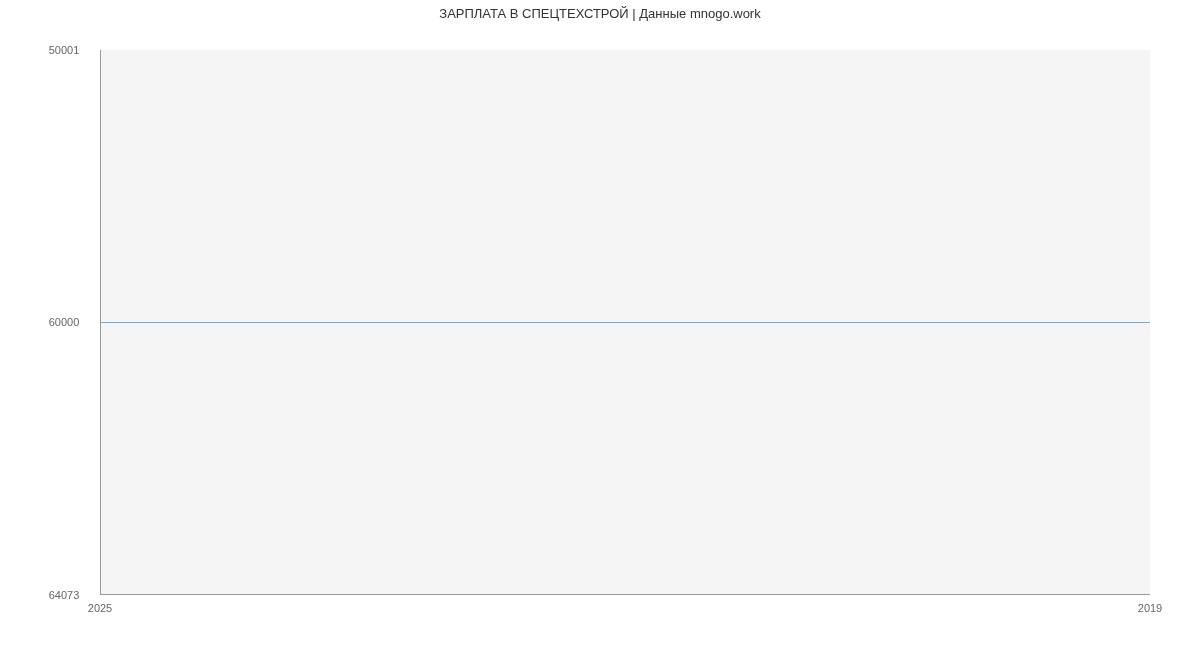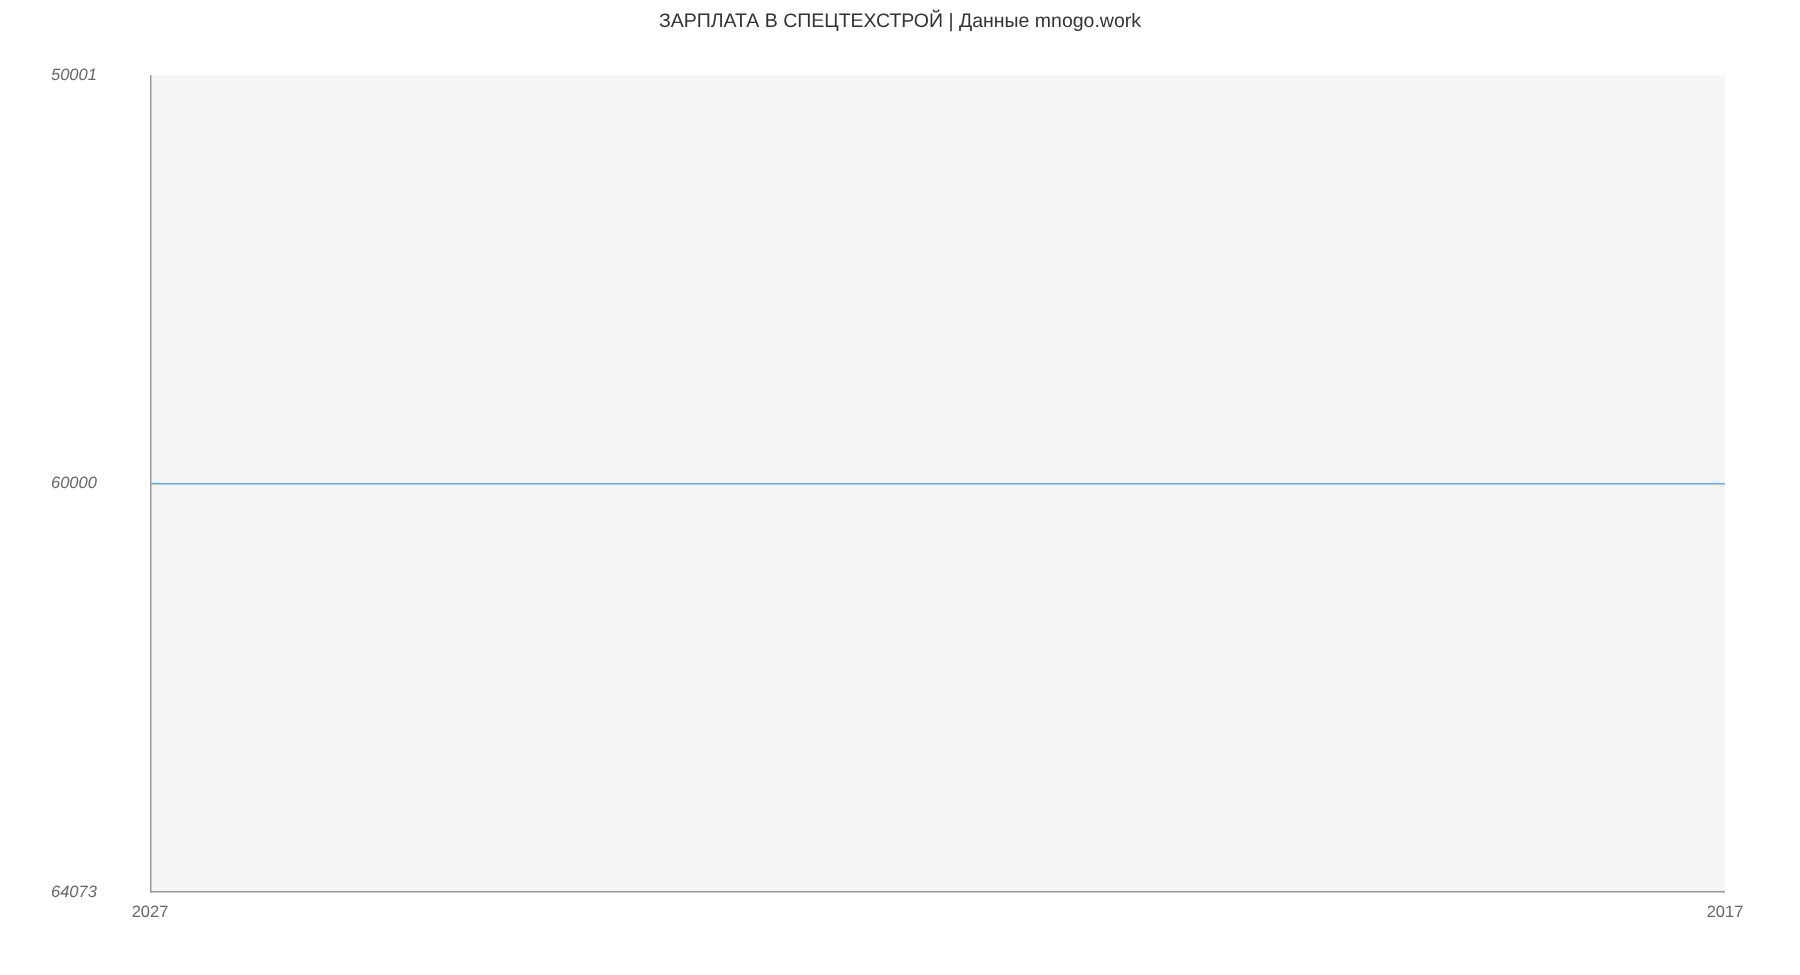--- a/index.html
+++ b/index.html
@@ -34,24 +34,23 @@
     background: #f5f5f5;
     border-left: 1px solid #999;
     border-bottom: 1px solid #999;
     box-sizing: border-box;
   }
   .y-tick-label {
     position: absolute;
     right: 1106px;
     font-size: 11px;
     color: #666;
-    text-align: left;
+    text-align: center;
     width: 60px;
     transform: translateY(-50%);
-    font-style: italic;
   }
   .x-tick-label {
     position: absolute;
     top: 602px;
     font-size: 11px;
     color: #666;
     transform: translateX(-50%);
   }
   .data-line {
     position: absolute;
@@ -64,19 +63,19 @@
 </head>
 <body>
 
 <div class="chart-container">
   <div class="chart-title">ЗАРПЛАТА В СПЕЦТЕХСТРОЙ | Данные mnogo.work</div>
 
   <div class="y-tick-label" style="top:50px">50001</div>
   <div class="y-tick-label" style="top:322px">60000</div>
   <div class="y-tick-label" style="top:595px">64073</div>
 
-  <div class="x-tick-label" style="left:100px">2027</div>
-  <div class="x-tick-label" style="left:1150px">2017</div>
+  <div class="x-tick-label" style="left:100px">2025</div>
+  <div class="x-tick-label" style="left:1150px">2019</div>
 
   <div class="plot-area">
     <div class="data-line" style="top:272px"></div>
   </div>
 </div>
 
 </body></html>

